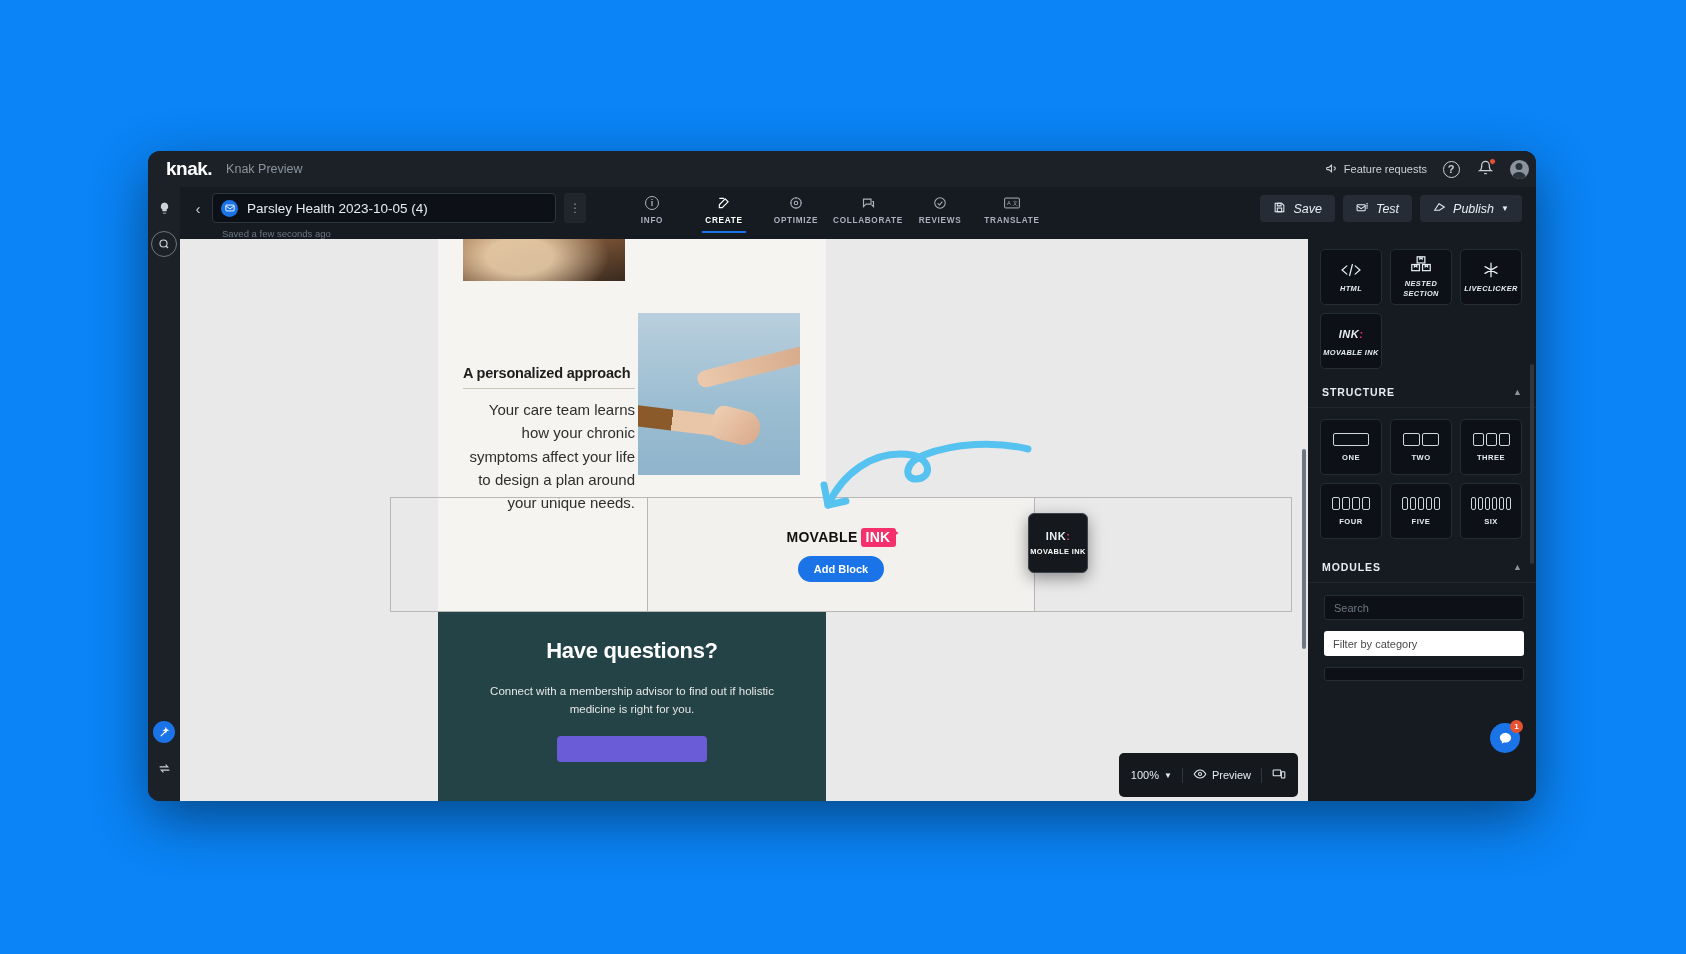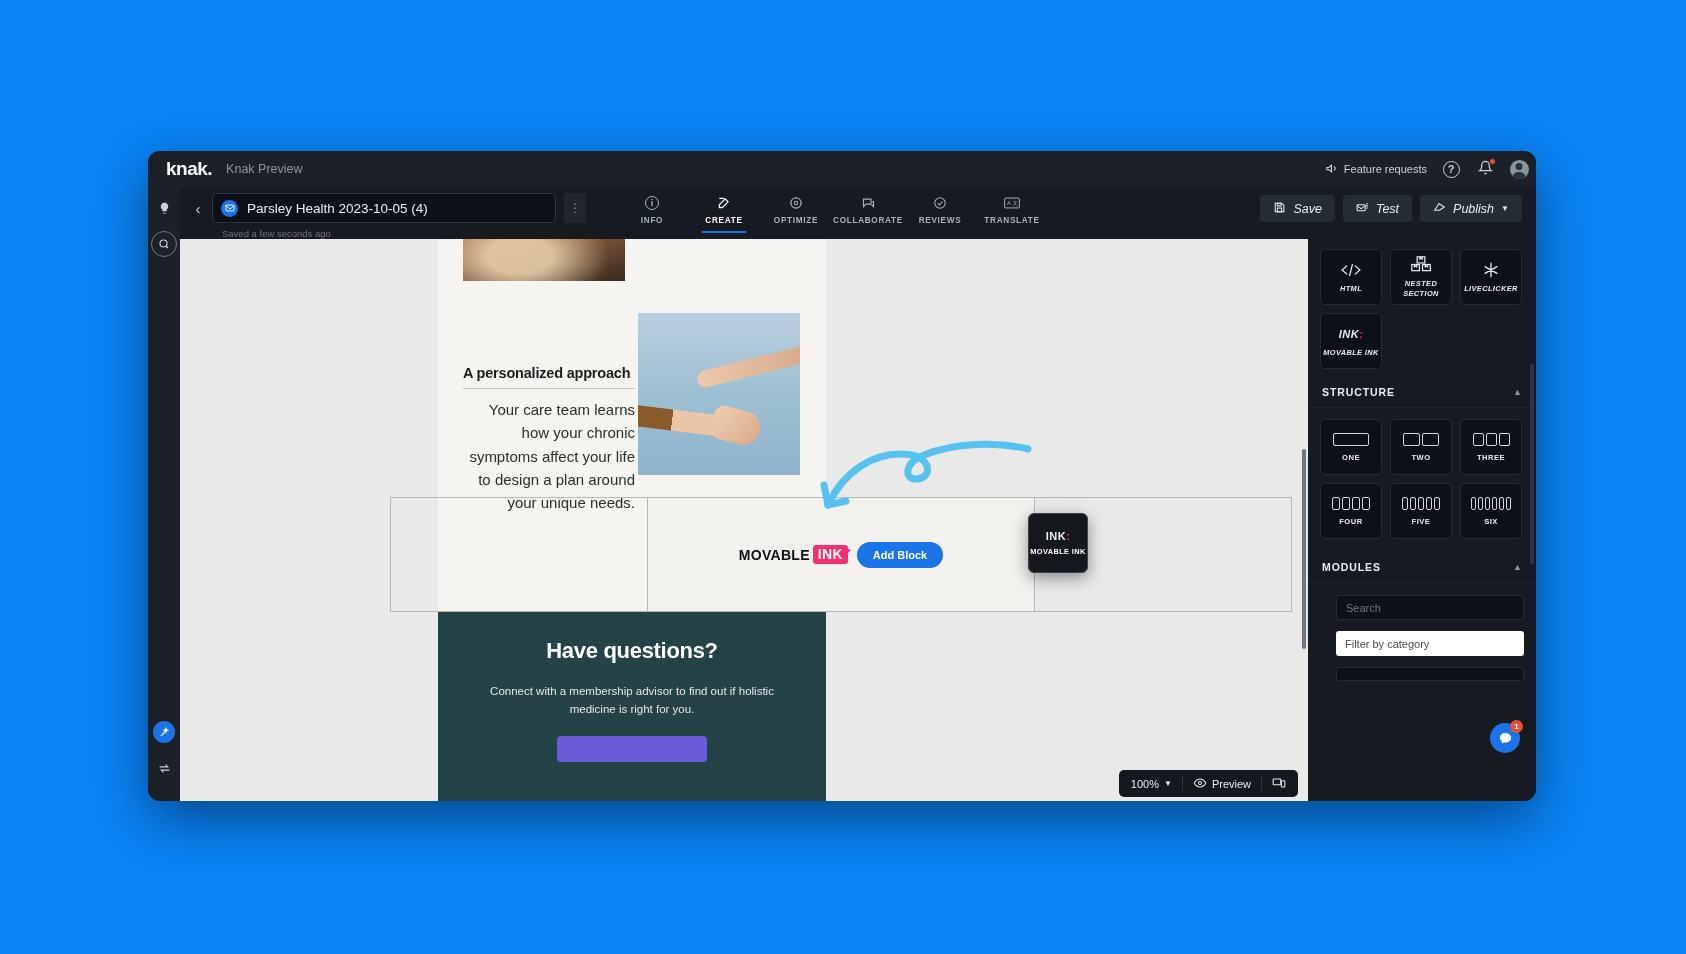--- a/index.html
+++ b/index.html
@@ -241,21 +241,21 @@
     width: 902px; height: 115px;
     display: flex;
   }
   .dz-cell {
     border: 1px solid #b7b7b7;
     background: transparent;
   }
   .dz-cell.side { flex: 0 0 258px; }
   .dz-cell.mid {
     flex: 1; background: #f2f1ee;
-    display: flex; flex-direction: row;
+    display: flex; flex-direction: column;
     align-items: center; justify-content: center; gap: 9px;
     border-left: none; border-right: none;
   }
   #mi-logo {
     display: flex; align-items: center;
     font-size: 14px; font-weight: 700; color: #111; letter-spacing: .3px;
   }
   #mi-logo .ink {
     margin-left: 3px; background: #f4316d; color: #fff;
     padding: 1px 5px 2px; border-radius: 3px;
@@ -306,21 +306,21 @@
     align-items: center; justify-content: center; gap: 5px;
     box-shadow: 0 5px 16px rgba(0,0,0,.4);
   }
   #drag-chip .ink-mark { color: #e6edf3; font-size: 11px; font-weight: 700; letter-spacing: .5px;}
   #drag-chip .ink-mark .dots { color: #f4316d; }
   #drag-chip .c-lbl { color: #fff; font-size: 7.4px; font-weight: 700; line-height: 1.35; text-align:center; letter-spacing:.4px;}
 
   
   #zoom-bar {
     position: absolute; right: 10px; bottom: 4px;
-    height: 27px;
+    height: 44px;
     background: #15181d; border-radius: 5px;
     display: flex; align-items: center;
     padding: 0 4px; gap: 2px;
   }
   .zb-item {
     display: flex; align-items: center; gap: 5px;
     color: #e6edf3; font-size: 11px;
     padding: 0 8px; height: 21px;
   }
   .zb-sep { width:1px; height: 15px; background:#30363d; }
@@ -373,21 +373,21 @@
     align-items: center; justify-content: center; gap: 7px;
   }
   .struct-tile .st-lbl {
     font-size: 7.6px; font-weight: 700; letter-spacing: .5px; color: #e6edf3;
   }
   .cols { display: flex; gap: 2px; }
   .cols span {
     height: 13px; border: 1.4px solid #d0d7de; border-radius: 2px;
   }
 
-  #modules-body { padding: 12px 12px 0 28px; }
+  #modules-body { padding: 12px 12px 0 16px; }
   #search-input {
     width: 100%; height: 25px;
     background: #0d1117; border: 1px solid #262c35; border-radius: 3px;
     color: #6e7681; font-size: 11px;
     display: flex; align-items: center; padding: 0 9px;
   }
   #filter-select {
     margin-top: 11px;
     width: 100%; height: 25px;
     background: #fff; border-radius: 3px;

